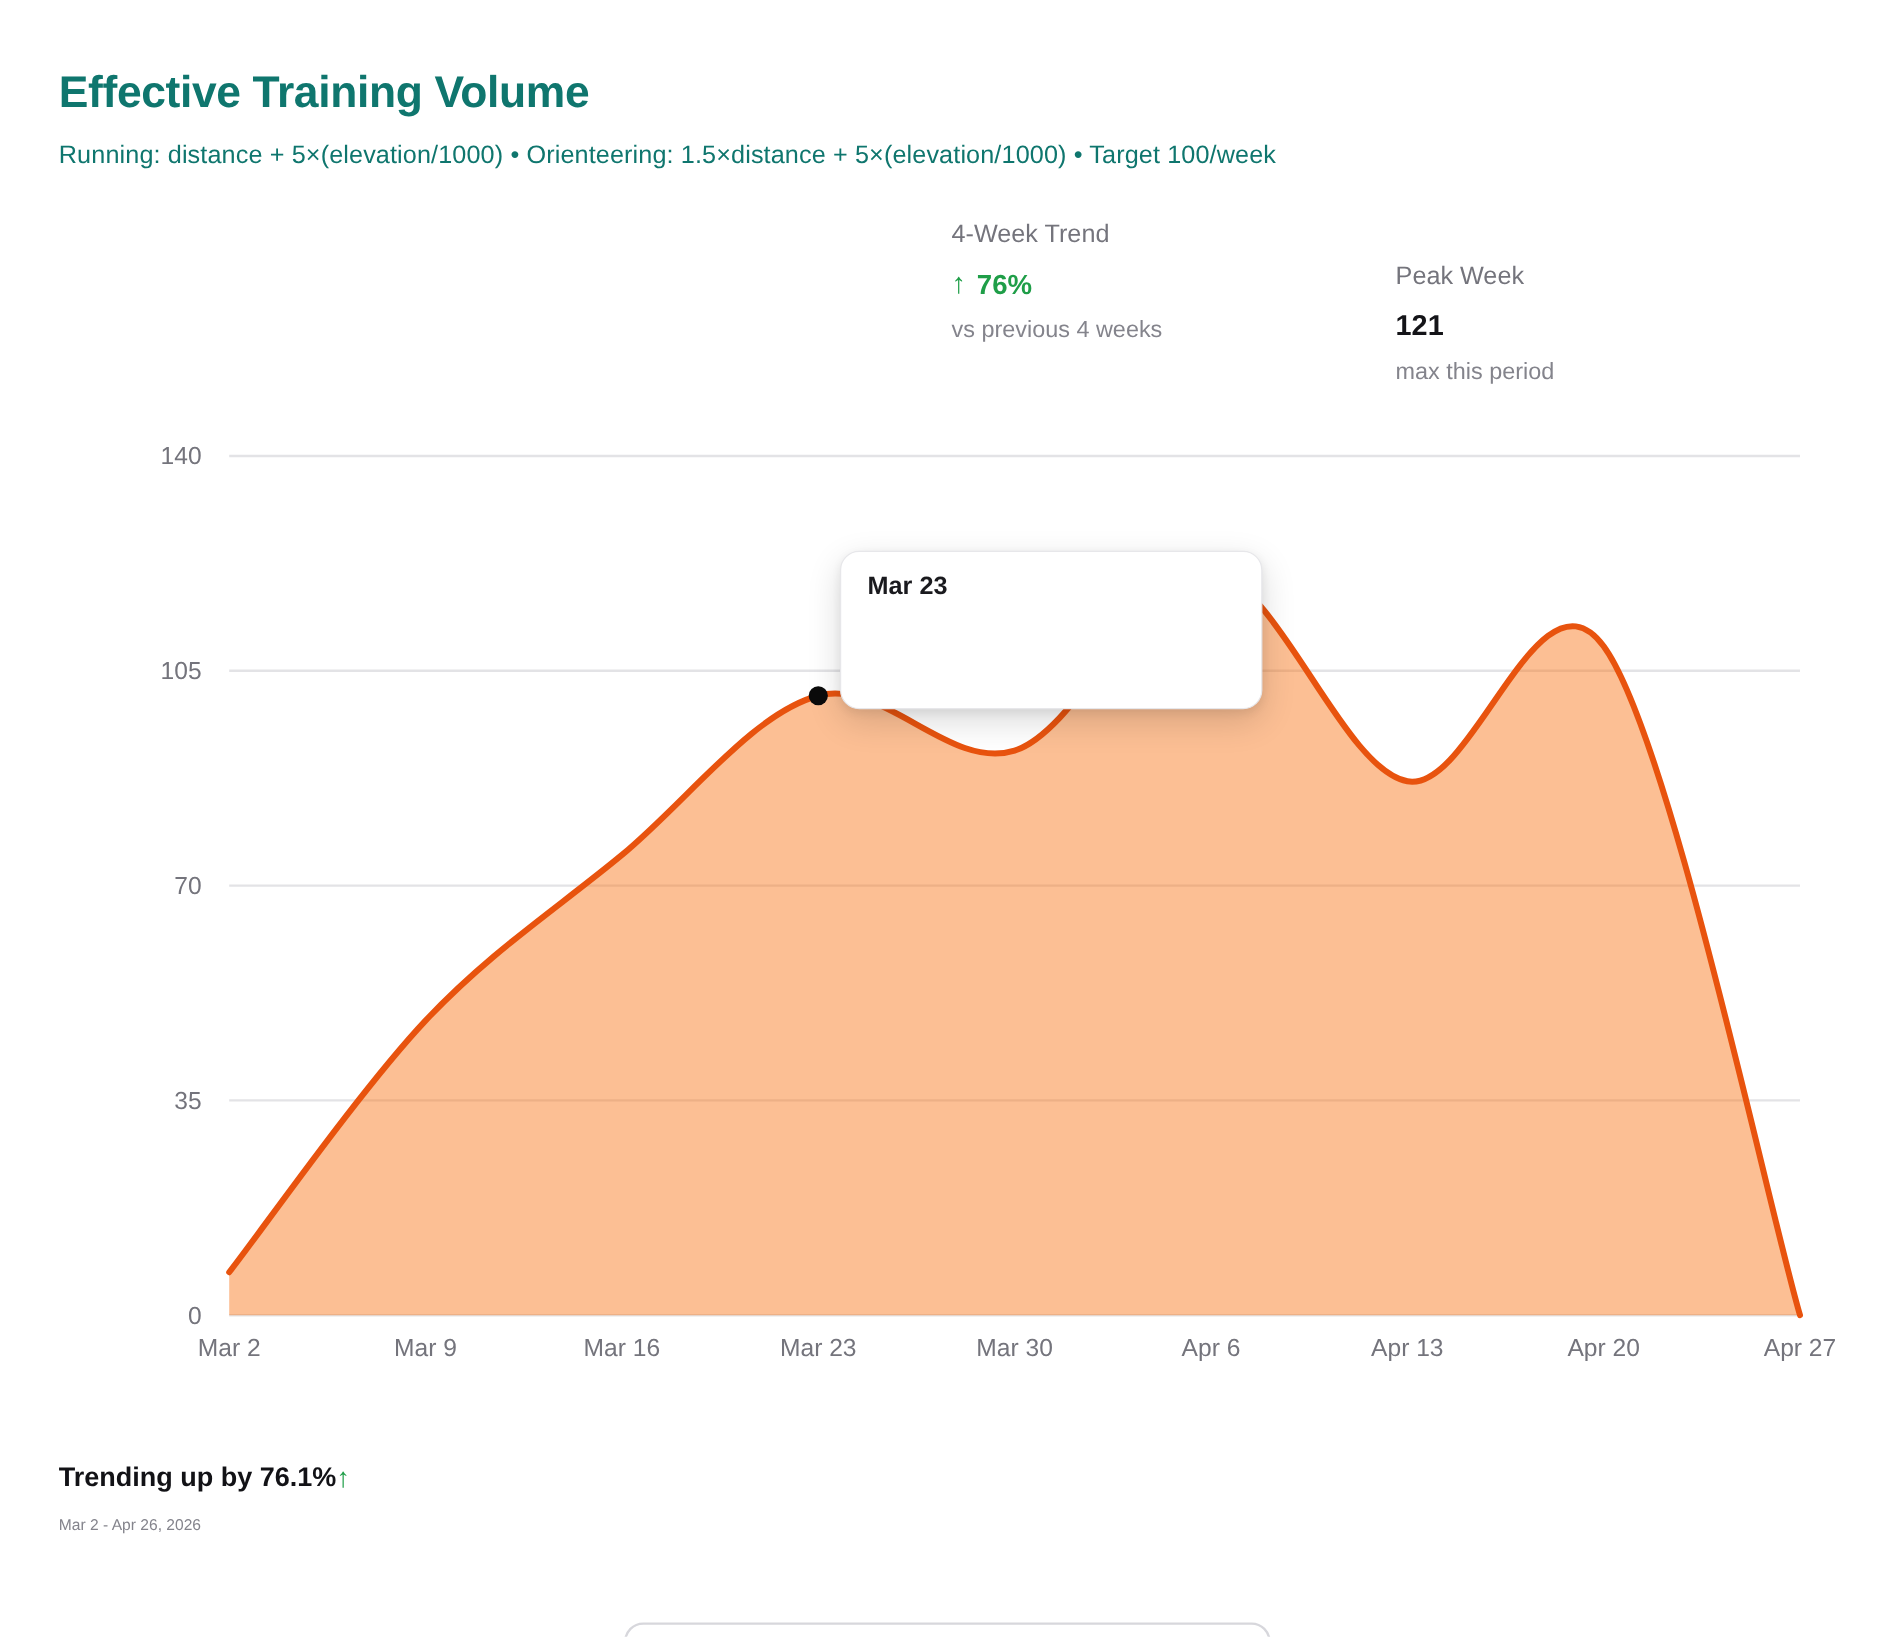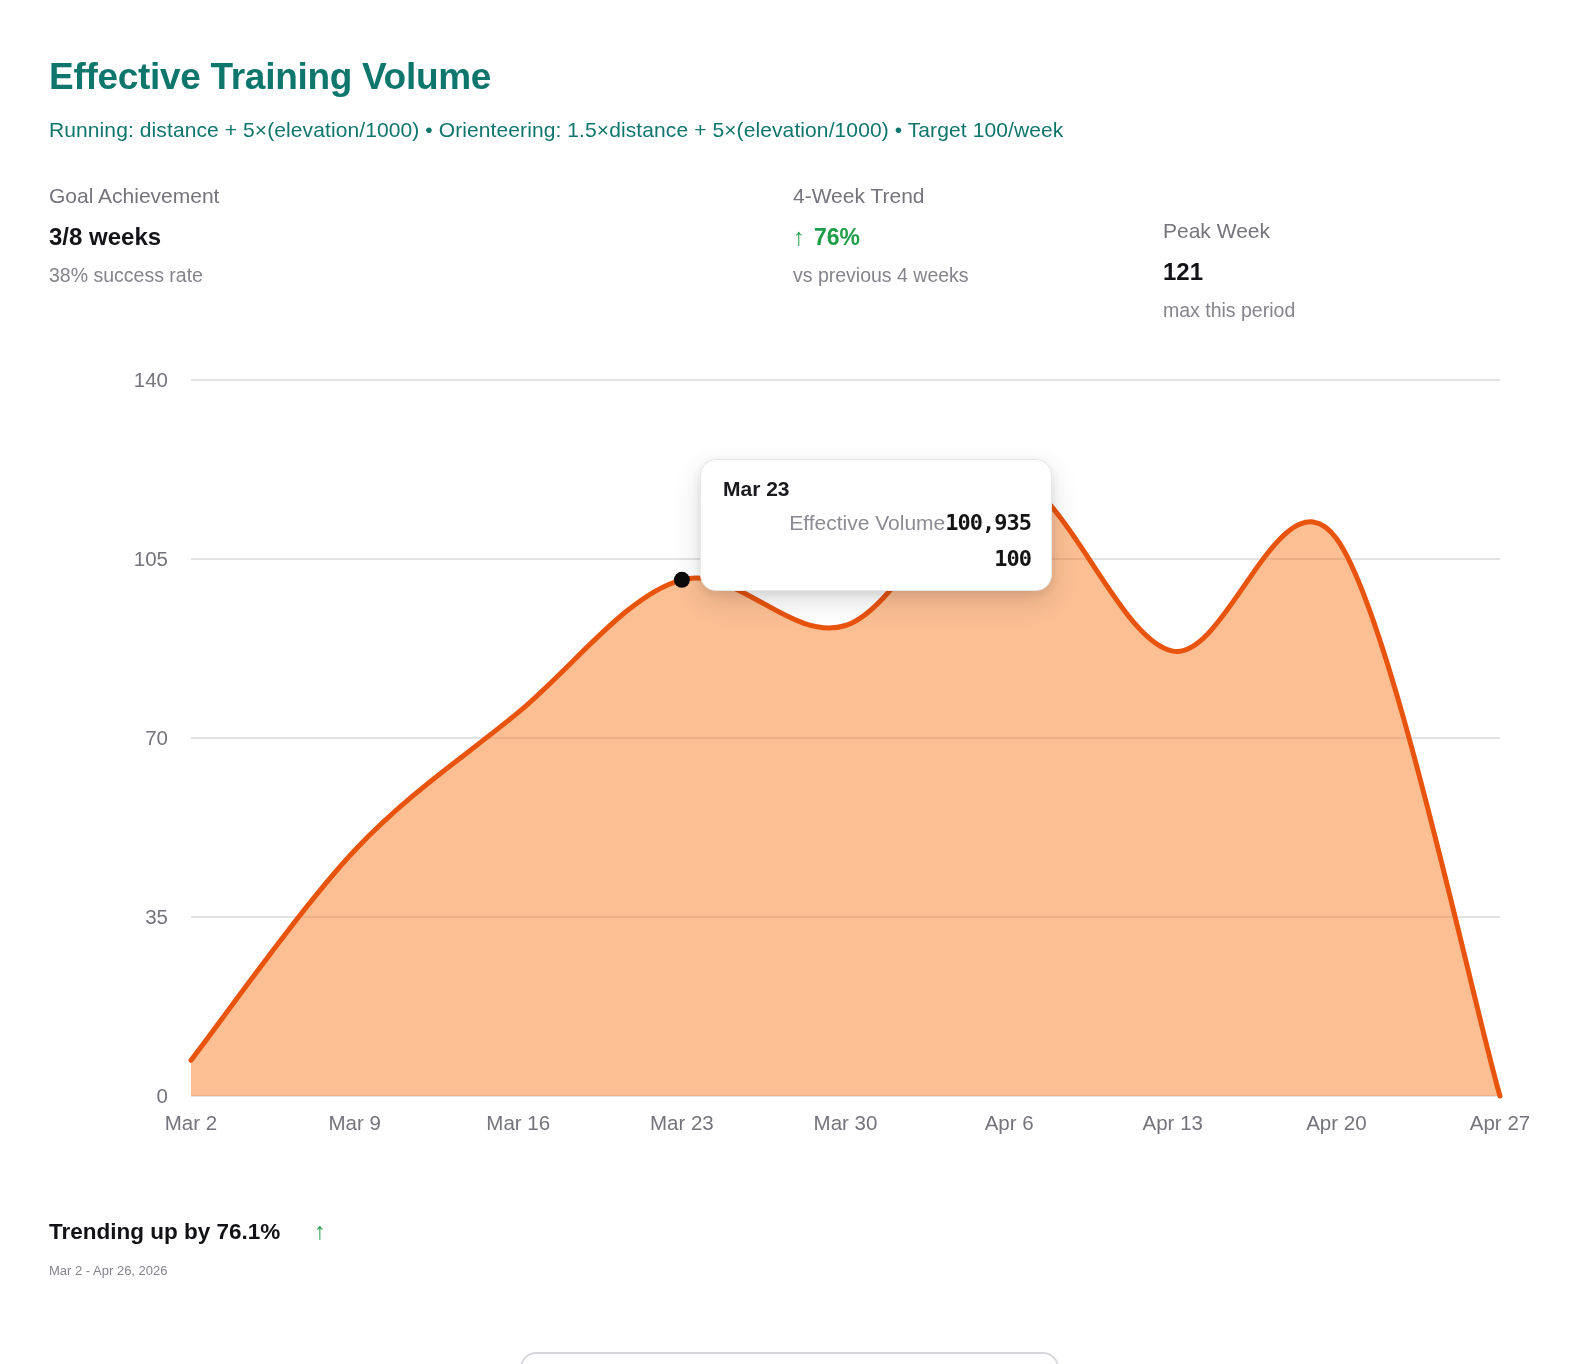--- a/index.html
+++ b/index.html
@@ -44,46 +44,41 @@
   .tt-row { display:flex; justify-content:flex-end; align-items:flex-start; margin-top:4px; }
   .tt-label { font-size:21px; color:#8b8b93; line-height:36px; }
   .tt-value {
     font-family:"DejaVu Sans Mono", monospace;
     font-size:22px; font-weight:700; color:#141414;
     text-align:right; line-height:36px; letter-spacing:-1px;
   }
 
   .footer-trend {
     position:absolute; left:49px; top:1218px;
-    display:flex; align-items:center; gap:34px;
+    display:flex; gap:0;
     font-size:22.5px; font-weight:700; color:#121216;
   }
   .footer-trend .arrow { color:#1f9e48; font-size:23px; font-weight:400; }
   .footer-range {
     position:absolute; left:49px; top:1263px;
     font-size:13px; color:#84848c;
   }
   .bottom-control {
     position:absolute; left:520px; top:1352px; width:539px; height:40px;
     background:#ffffff; border:2px solid #d7d7dc; border-radius:16px;
   }
   svg text { font-family:"Liberation Sans", sans-serif; }
 </style>
 </head>
 <body>
 
 <h1 class="page-title">Effective Training Volume</h1>
 <div class="page-subtitle">Running: distance + 5×(elevation/1000) • Orienteering: 1.5×distance + 5×(elevation/1000) • Target 100/week</div>
 
 <div class="stats-row">
-  <div class="stat stat-goal">
-    <div class="stat-label">Goal Achievement</div>
-    <div class="stat-value">3/8 weeks</div>
-    <div class="stat-sub">38% success rate</div>
-  </div>
   <div class="stat stat-trend">
     <div class="stat-label">4-Week Trend</div>
     <div class="stat-value trend-value">
       <span class="arrow">↑</span>
       <span>76%</span>
     </div>
     <div class="stat-sub">vs previous 4 weeks</div>
   </div>
   <div class="stat stat-peak">
     <div class="stat-label">Peak Week</div>
@@ -118,24 +113,20 @@
       <text x="1336.375" y="1130" text-anchor="middle" font-size="20.5" fill="#74747c">Apr 20</text>
       <text x="1500" y="1130" text-anchor="middle" font-size="20.5" fill="#74747c">Apr 27</text>
     </g>
   <path id="area-fill" d="M 191 1060.2 C 218.3 1025.3, 300.1 908.5, 354.6 850.5 C 409.2 792.6, 463.7 757.5, 518.3 712.4 C 572.8 667.3, 627.3 594.3, 681.9 579.8 C 736.4 565.3, 791.0 642.6, 845.5 625.5 C 900.0 608.4, 954.6 472.9, 1009.1 477.2 C 1063.7 481.4, 1118.2 640.8, 1172.8 651.1 C 1227.3 661.3, 1281.8 464.4, 1336.4 538.5 C 1390.9 612.7, 1472.7 1003.1, 1500.0 1096.0 L 1500 1096 L 191 1096 Z" fill="rgba(249,115,22,0.46)"></path>
   <path id="volume-line" fill="none" stroke-width="5" stroke-linecap="round" d="M 191 1060.2 C 218.3 1025.3, 300.1 908.5, 354.6 850.5 C 409.2 792.6, 463.7 757.5, 518.3 712.4 C 572.8 667.3, 627.3 594.3, 681.9 579.8 C 736.4 565.3, 791.0 642.6, 845.5 625.5 C 900.0 608.4, 954.6 472.9, 1009.1 477.2 C 1063.7 481.4, 1118.2 640.8, 1172.8 651.1 C 1227.3 661.3, 1281.8 464.4, 1336.4 538.5 C 1390.9 612.7, 1472.7 1003.1, 1500.0 1096.0" stroke="#e8530e"></path>
   <circle id="active-dot" cx="681.9" cy="579.8" r="8" fill="#0b0b0b"></circle>
 </svg>
 
 <div class="chart-tooltip">
   <div class="tt-date">Mar 23</div>
-  <div class="tt-row">
-    <span class="tt-label">Effective Volume</span>
-    <span class="tt-value"><span>100,935</span><br><span>100</span></span>
-  </div>
 </div>
 
 <div class="footer-trend">
   <span>Trending up by 76.1%</span>
   <span class="arrow">↑</span>
 </div>
 <div class="footer-range">Mar 2 - Apr 26, 2026</div>
 
 <div class="bottom-control"></div>
 

